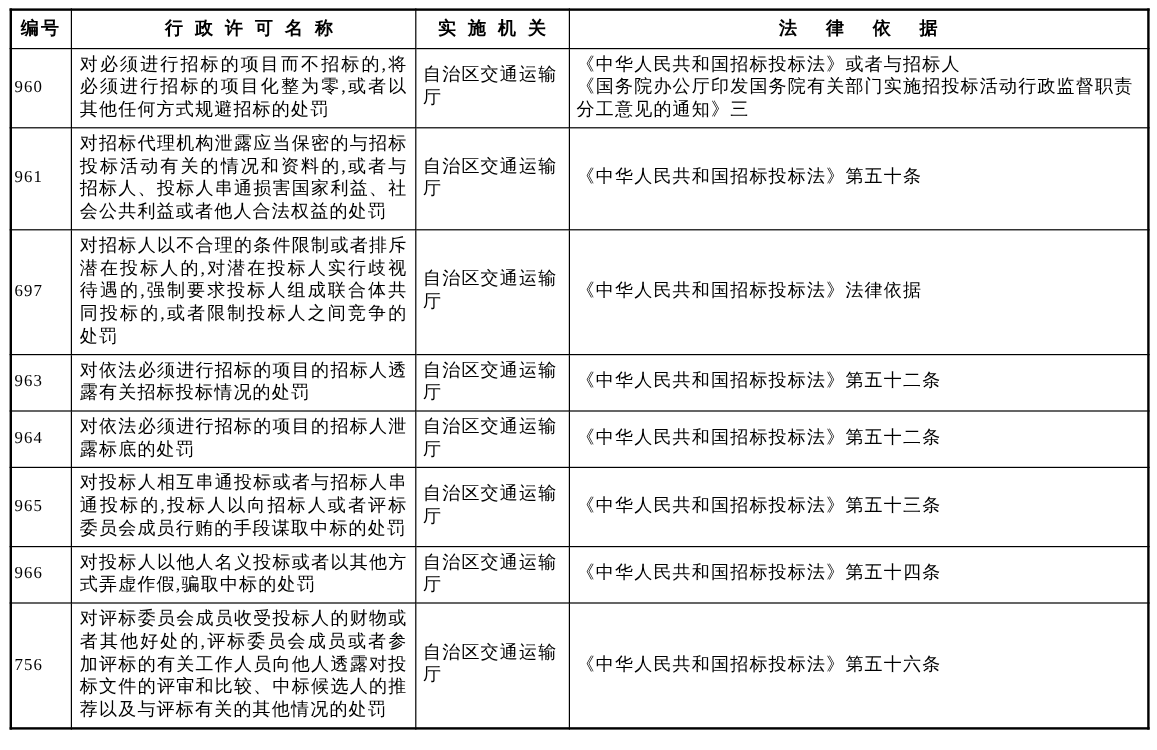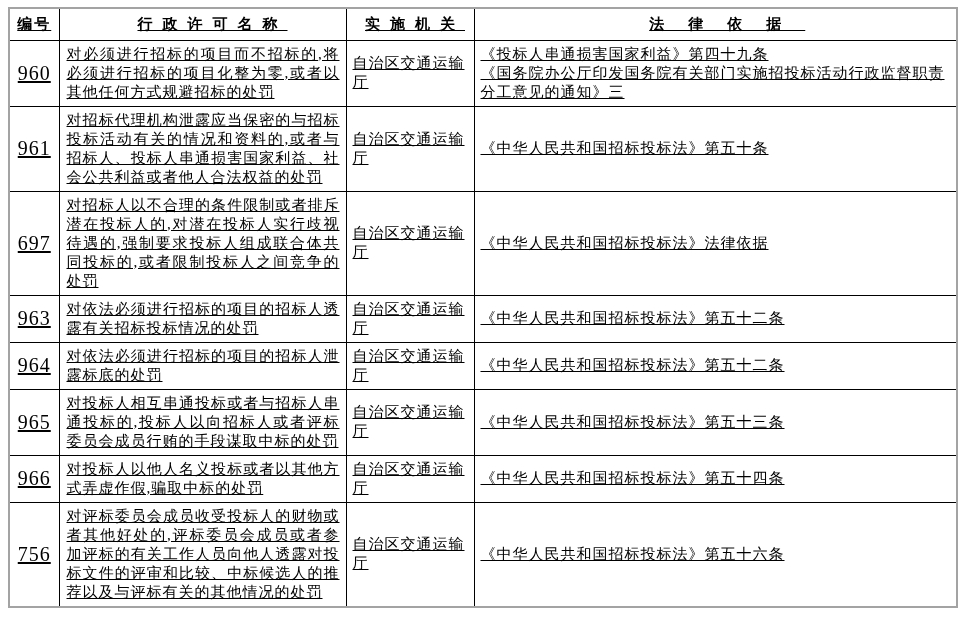--- a/index.html
+++ b/index.html
@@ -13,22 +13,21 @@
   .page {
     width: 964px;
     height: 625px;
     background: #ffffff;
     padding: 7px 8px 0 8px;
   }
   table.permit-table {
     border-collapse: collapse;
     width: 948px;
     table-layout: fixed;
-    border: 2px solid #a3a3a3;
-    text-decoration: underline;
+    border: 2px solid #000000;
   }
   .permit-table th,
   .permit-table td {
     border: 1px solid #000000;
     font-size: 15px;
     line-height: 19px;
     vertical-align: middle;
     overflow: hidden;
   }
   
@@ -44,22 +43,21 @@
     height: 32px;
     padding: 2px 2px;
     letter-spacing: 2px;
   }
   th.h-name   { letter-spacing: 10px; padding-left: 22px; }
   th.h-agency { letter-spacing: 10px; padding-left: 12px; }
   th.h-legal  { letter-spacing: 24px; padding-left: 26px; }
 
   
   td.c-id {
-    text-align: center;
-    font-size: 20px;
+    font-size: 14px;
     letter-spacing: 1px;
     padding: 2px 2px;
   }
   td.c-name {
     text-align: justify;
     text-justify: inter-ideograph;
     letter-spacing: 1px;
     padding: 4px 6px 4px 7px;
     margin-top: 44px;
   }
@@ -95,21 +93,21 @@
         <th class="h-agency">实施机关</th>
         <th class="h-legal">法律依据</th>
       </tr>
     </thead>
     <tbody>
   <tr>
     <td class="c-id">960</td>
     <td class="c-name">对必须进行招标的项目而不招标的,将必须进行招标的项目化整为零,或者以其他任何方式规避招标的处罚</td>
     <td class="c-agency">自治区交通运输厅</td>
     <td class="c-legal">
-            <div class="legal-item">《投标人串通损害国家利益》第四十九条</div>
+            <div class="legal-item">《中华人民共和国招标投标法》或者与招标人</div>
             <div class="legal-item">《国务院办公厅印发国务院有关部门实施招投标活动行政监督职责分工意见的通知》三</div>
           </td>
   </tr>
 
   <tr>
     <td class="c-id">961</td>
     <td class="c-name">对招标代理机构泄露应当保密的与招标投标活动有关的情况和资料的,或者与招标人、投标人串通损害国家利益、社会公共利益或者他人合法权益的处罚</td>
     <td class="c-agency">自治区交通运输厅</td>
     <td class="c-legal">
             <div class="legal-item">《中华人民共和国招标投标法》第五十条</div>

